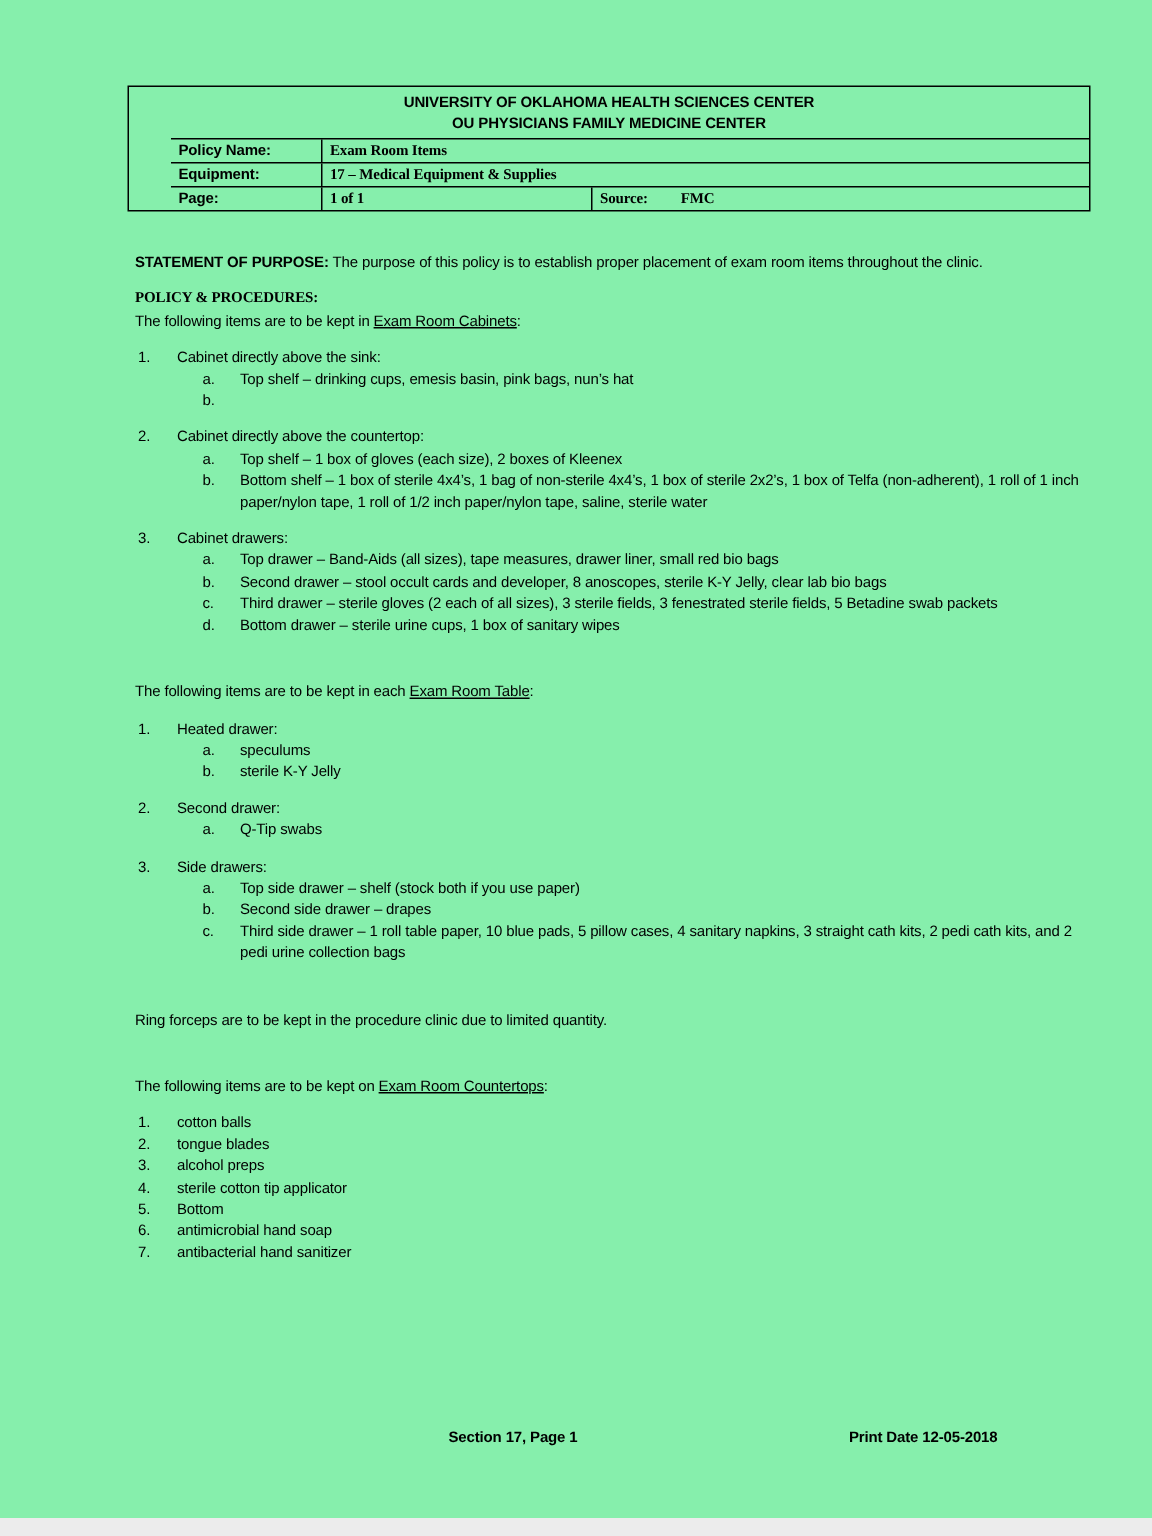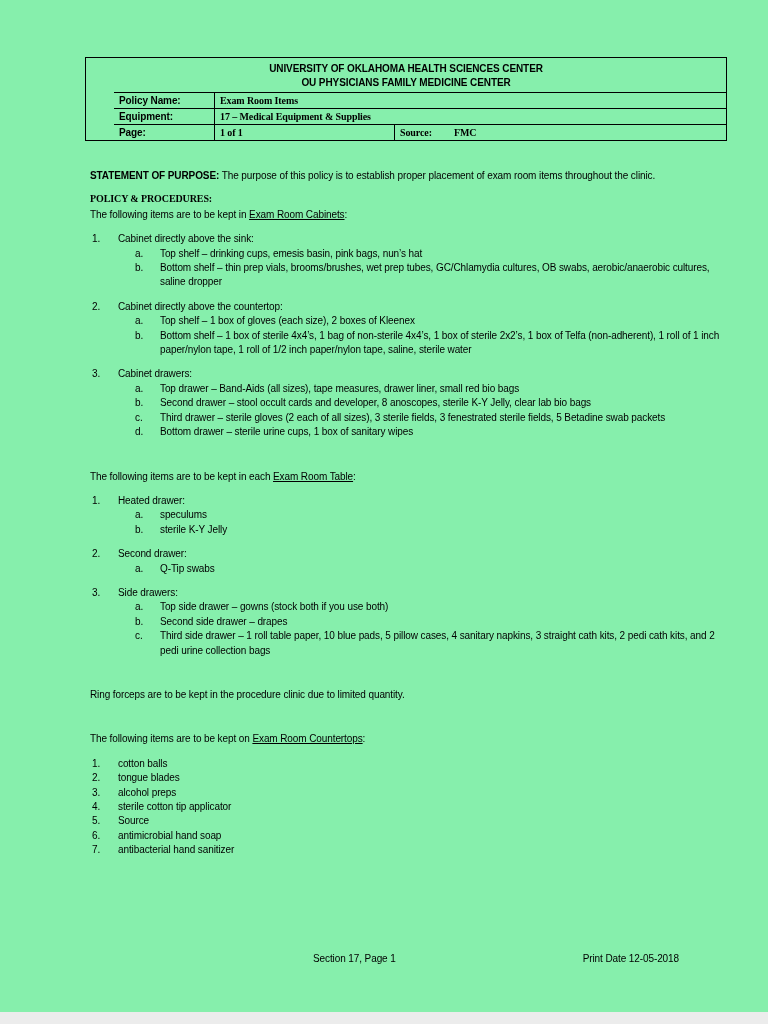--- a/index.html
+++ b/index.html
@@ -36,21 +36,21 @@
   .list { margin-top: 10px; padding-right: 6px; }
   .li  { display: flex; line-height: 14.4px; }
   .li:not(:first-child) { margin-top: 10px; }
   .list.tight .li:not(:first-child) { margin-top: 0; }
   .li .num { width: 33px; padding-left: 7px; flex: none; }
   .sub { display: flex; line-height: 14.4px; }
   .sub .letter { width: 75px; padding-left: 50px; flex: none; }
   .txt { flex: 1; }
 
   
-  .footer { position: absolute; left: 85px; top: 953px; width: 642px; height: 16px; font-size: 10px; letter-spacing: -0.1px; }
+  .footer { position: absolute; left: 71px; top: 953px; width: 642px; height: 16px; font-size: 10px; letter-spacing: -0.1px; font-weight: bold; }
   .f-left  { position: absolute; left: 228px; }
   .f-right { position: absolute; right: 48px; }
   .page-edge { position: absolute; left: 0; bottom: 0; width: 768px; height: 12px; background: #ececec; }
 </style>
 </head>
 <body>
 
 <div class="page">
   <div class="content">
 
@@ -89,21 +89,20 @@
           <div class="li">
             <span class="num">1.</span>
             <span class="txt">Cabinet directly above the sink:</span>
           </div>
           <div class="sub">
             <span class="letter">a.</span>
             <span class="txt">Top shelf – drinking cups, emesis basin, pink bags, nun’s hat</span>
           </div>
           <div class="sub">
             <span class="letter">b.</span>
-            <span class="txt">Bottom shelf – thin prep vials, brooms/brushes, wet prep tubes, GC/Chlamydia cultures, OB swabs, aerobic/anaerobic cultures, saline dropper</span>
           </div>
           <div class="li">
             <span class="num">2.</span>
             <span class="txt">Cabinet directly above the countertop:</span>
           </div>
           <div class="sub">
             <span class="letter">a.</span>
             <span class="txt">Top shelf – 1 box of gloves (each size), 2 boxes of Kleenex</span>
           </div>
           <div class="sub">
@@ -152,21 +151,21 @@
           <div class="sub">
             <span class="letter">a.</span>
             <span class="txt">Q-Tip swabs</span>
           </div>
           <div class="li">
             <span class="num">3.</span>
             <span class="txt">Side drawers:</span>
           </div>
           <div class="sub">
             <span class="letter">a.</span>
-            <span class="txt">Top side drawer – gowns (stock both if you use both)</span>
+            <span class="txt">Top side drawer – shelf (stock both if you use paper)</span>
           </div>
           <div class="sub">
             <span class="letter">b.</span>
             <span class="txt">Second side drawer – drapes</span>
           </div>
           <div class="sub">
             <span class="letter">c.</span>
             <span class="txt">Third side drawer – 1 roll table paper, 10 blue pads, 5 pillow cases, 4 sanitary napkins, 3 straight cath kits, 2 pedi cath kits, and 2 pedi urine collection bags</span>
           </div>
         </div>
@@ -184,21 +183,21 @@
           <div class="li">
             <span class="num">3.</span>
             <span class="txt">alcohol preps</span>
           </div>
           <div class="li">
             <span class="num">4.</span>
             <span class="txt">sterile cotton tip applicator</span>
           </div>
           <div class="li">
             <span class="num">5.</span>
-            <span class="txt">Source</span>
+            <span class="txt">Bottom</span>
           </div>
           <div class="li">
             <span class="num">6.</span>
             <span class="txt">antimicrobial hand soap</span>
           </div>
           <div class="li">
             <span class="num">7.</span>
             <span class="txt">antibacterial hand sanitizer</span>
           </div>
         </div>

